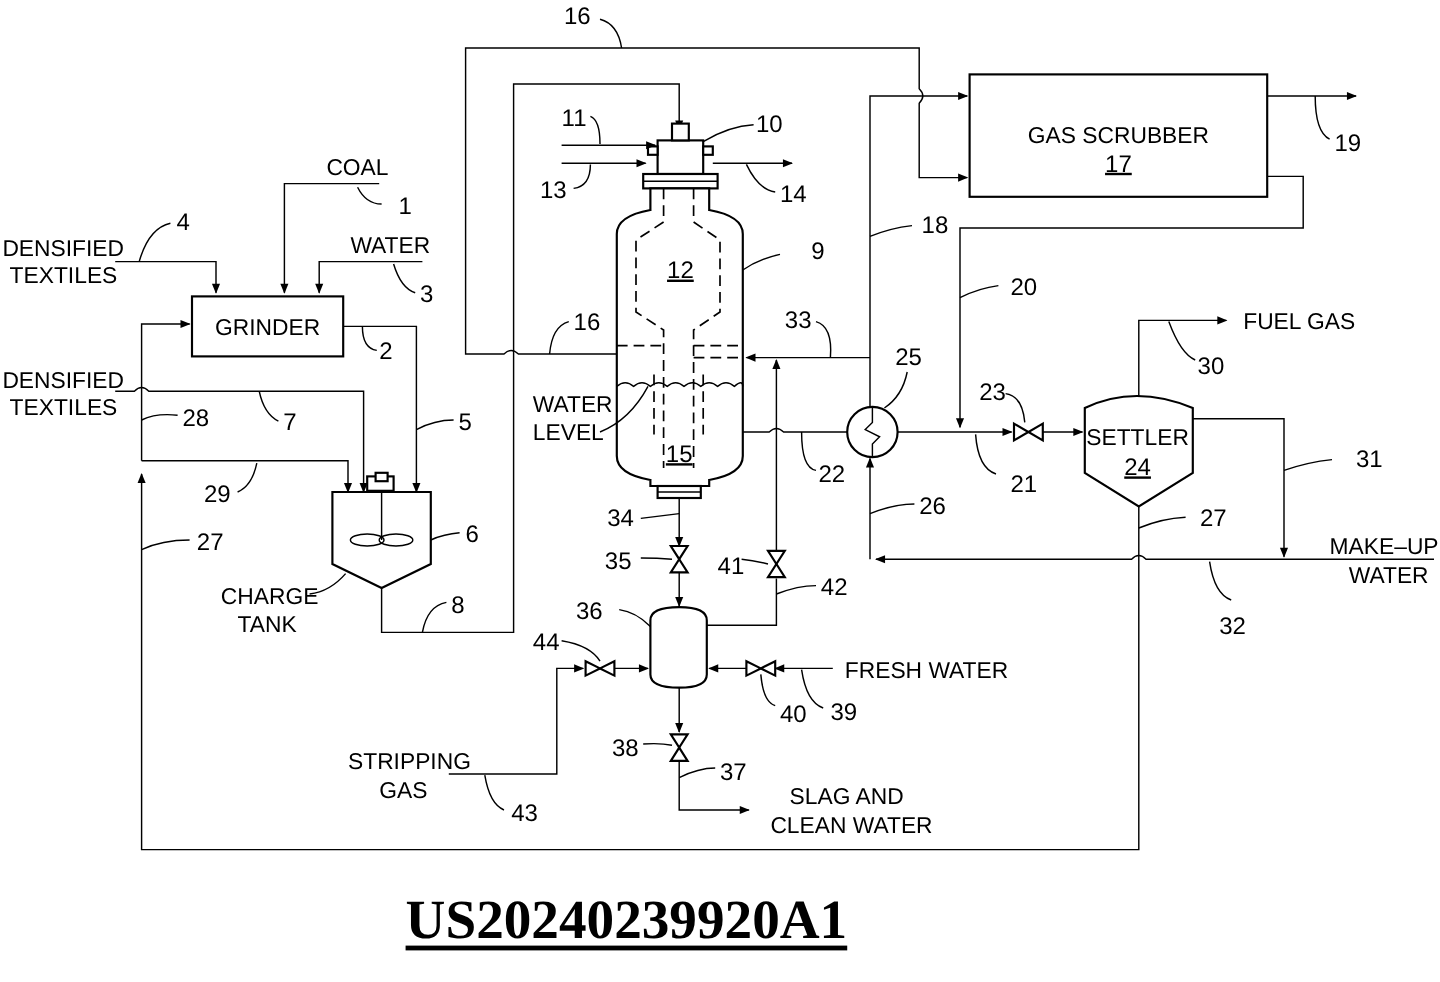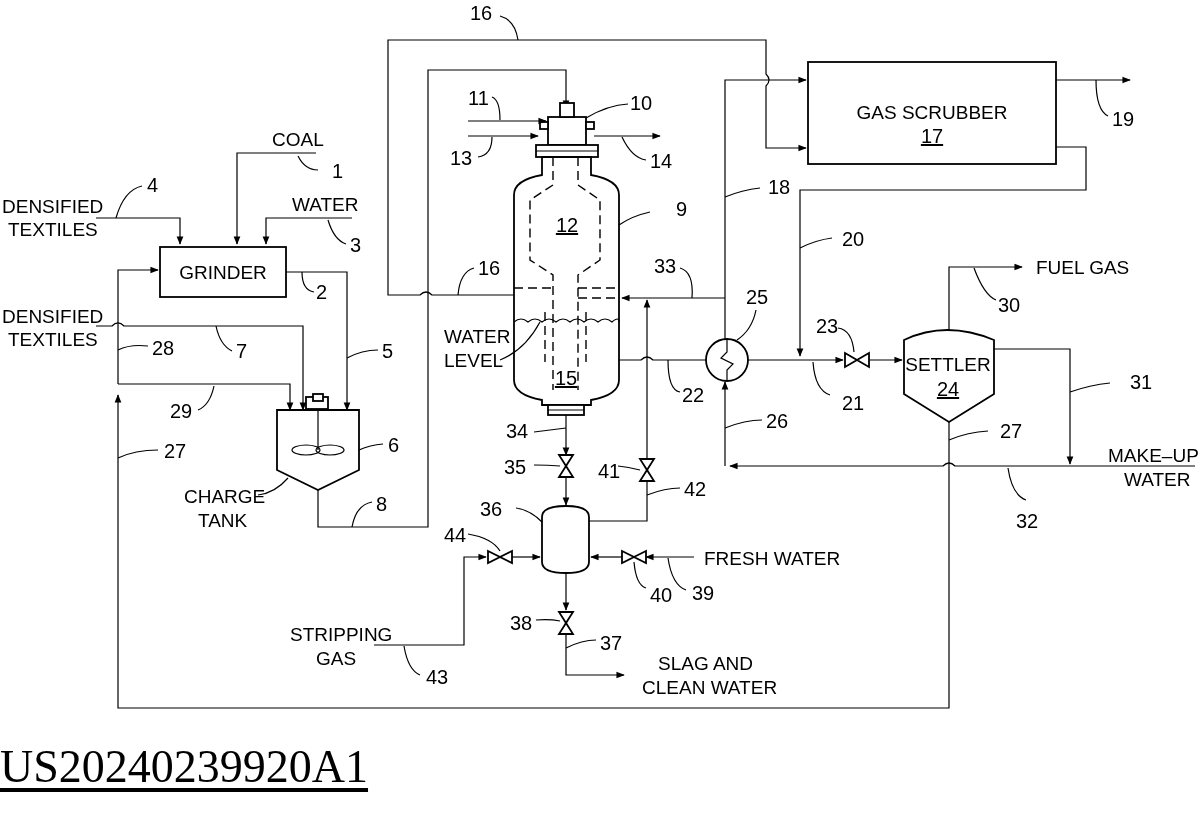--- a/index.html
+++ b/index.html
@@ -8,22 +8,22 @@
   .thin { stroke: #000; stroke-width: 1.2; fill: none; }
   .dash { stroke: #000; stroke-width: 1.4; fill: none; stroke-dasharray: 9 5; }
   .box { stroke: #000; stroke-width: 1.8; fill: #fff; }
   .lbl { font-family: "Liberation Sans", sans-serif; font-size: 19px; fill: #000; }
   .lblc { font-family: "Liberation Sans", sans-serif; font-size: 19px; fill: #000; text-anchor: middle; }
   .num { font-family: "Liberation Sans", sans-serif; font-size: 20px; fill: #000; }
   .numc { font-family: "Liberation Sans", sans-serif; font-size: 20px; fill: #000; text-anchor: middle; }
   .ul { text-decoration: underline; }
   .arrow { fill: #000; }
   .patent {
-    position: absolute; left: 0; width: 1044px; top: 740px; 
-    font-family: "Liberation Serif", serif; font-weight: normal; font-size: 46px;
+    position: absolute; left: 0; width: 1044px; top: 740px; text-align: center;
+    font-family: "Liberation Serif", serif; font-weight: bold; font-size: 46px;
     color: #000; text-decoration: underline; text-decoration-thickness: 4px;
     text-underline-offset: 6px;
   }
 </style>
 </head>
 <body>
 
 <svg width="1200" height="818" viewBox="0 0 1200 818">
   <defs>
     <marker id="ar" viewBox="0 0 10 10" refX="9" refY="5" markerWidth="9" markerHeight="7" orient="auto">

